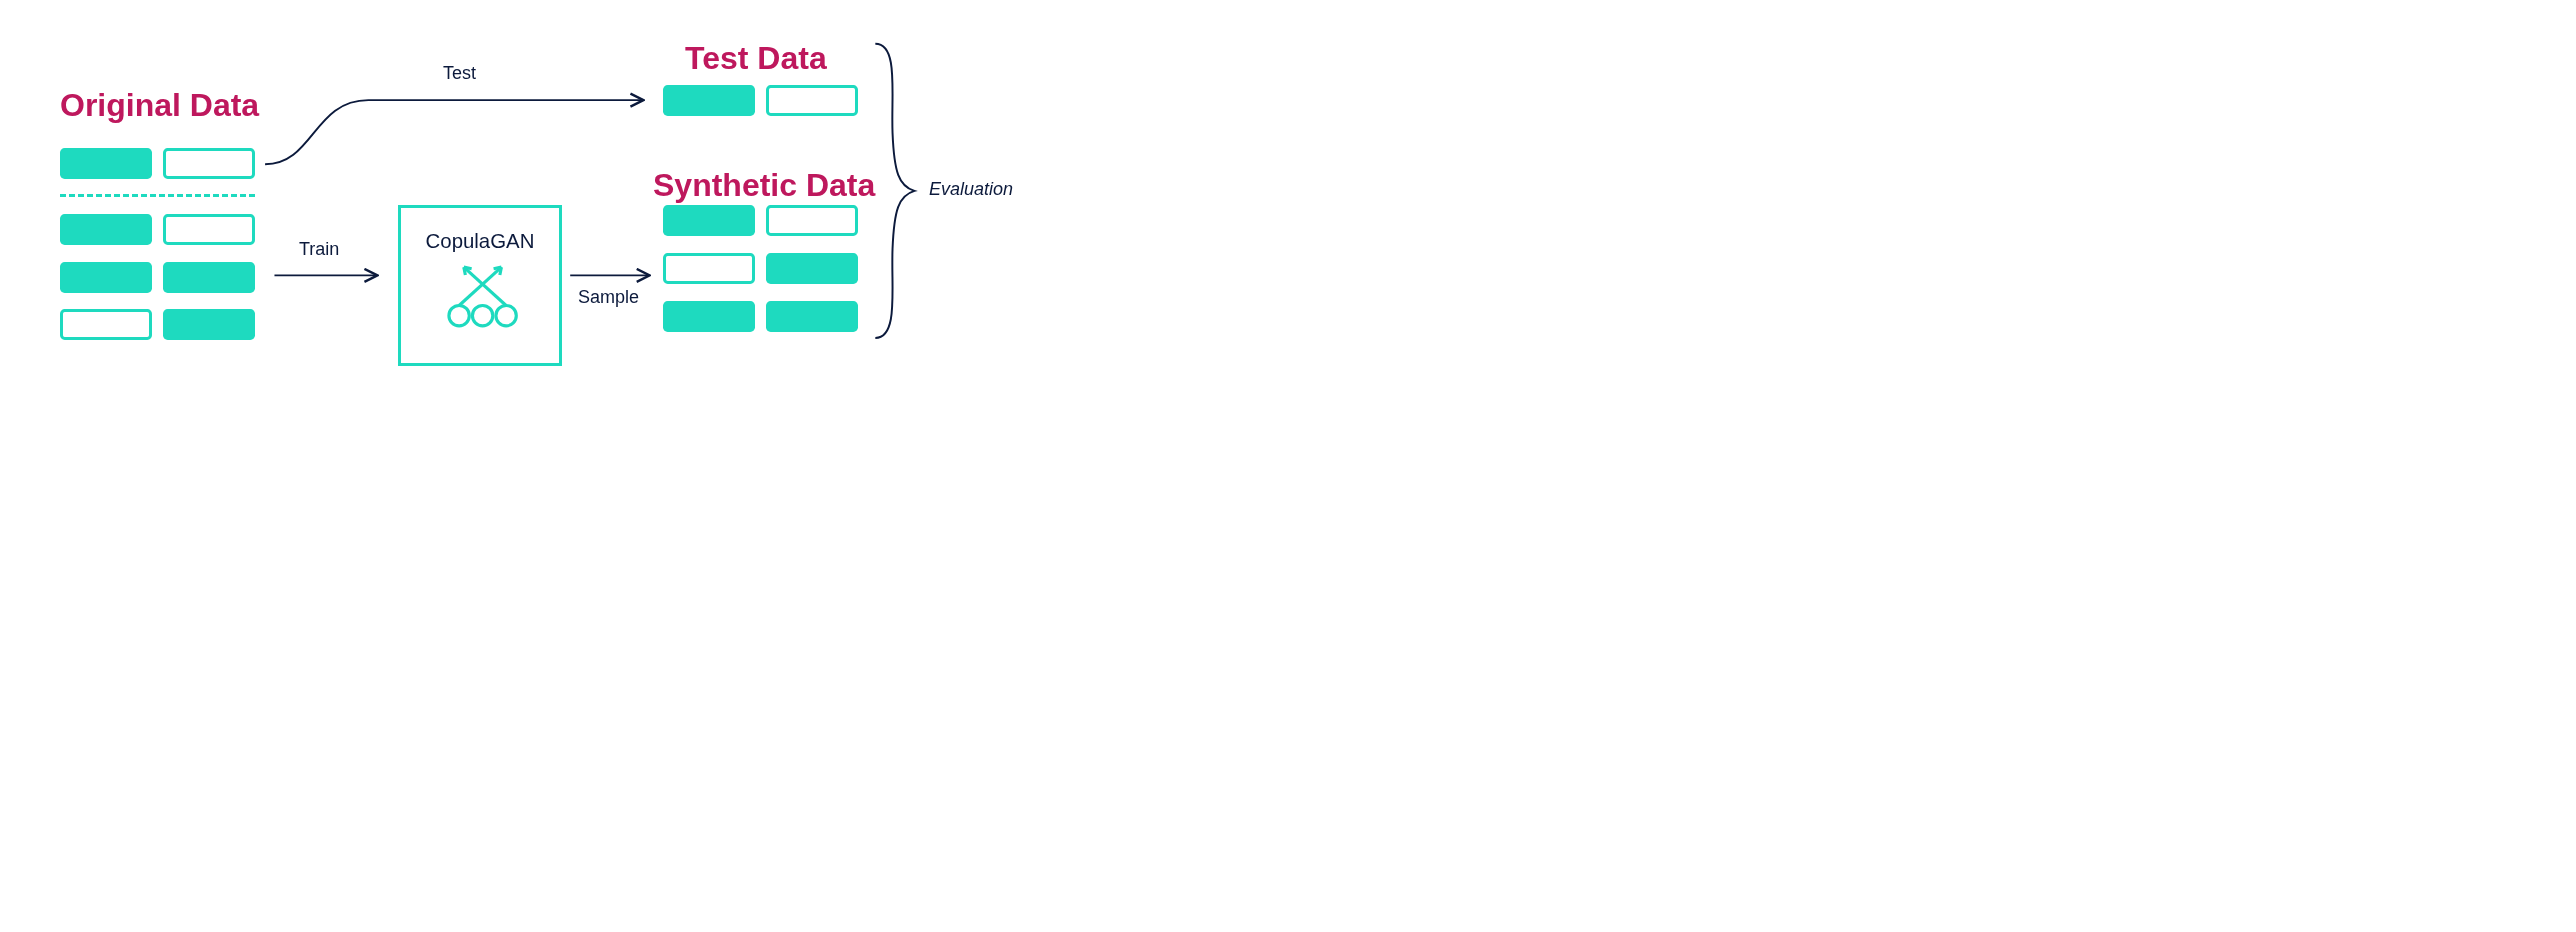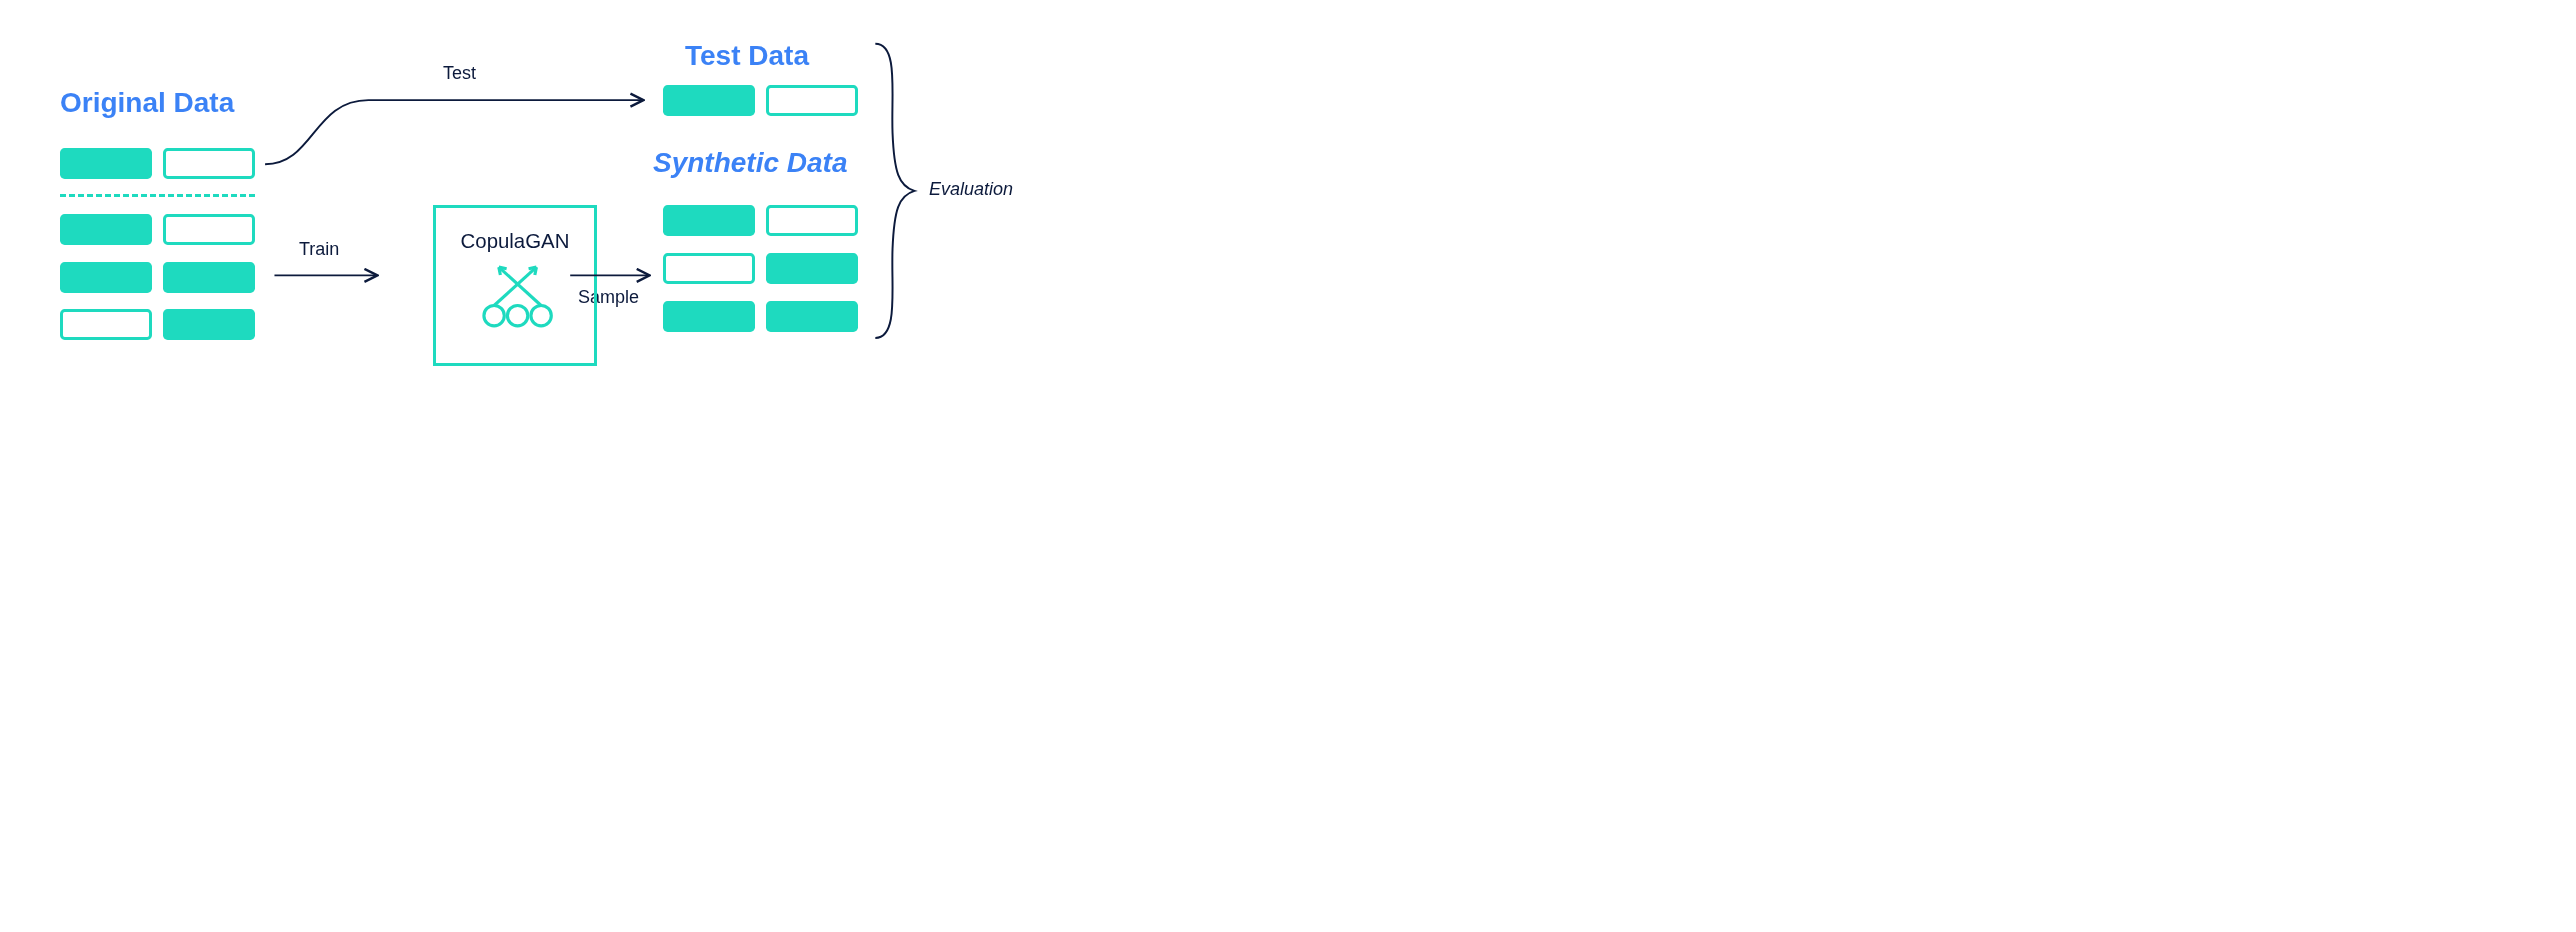--- a/index.html
+++ b/index.html
@@ -9,22 +9,22 @@
     font-family: "Helvetica Neue", Arial, sans-serif;
   }
   .stage {
     position: relative;
     width: 1203px;
     height: 435px;
   }
   .heading {
     position: absolute;
     font-weight: 700;
-    color: #3b82f6;
-    font-size: 28px;
+    color: #be185d;
+    font-size: 32px;
     line-height: 1.1;
   }
   .label {
     position: absolute;
     font-weight: 400;
     color: #0c1a3c;
     font-size: 18px;
     line-height: 1;
   }
   .cell {
@@ -62,21 +62,21 @@
 </style>
 </head>
 <body>
 
 <div class="stage">
 
   <div class="heading" style="left:60px; top:88px;">Original Data</div>
 
   <div class="heading" style="left:685px; top:41px;">Test Data</div>
 
-  <div class="heading" style="left:653px; top:148px;font-style:italic;">Synthetic Data</div>
+  <div class="heading" style="left:653px; top:168px;">Synthetic Data</div>
 
   <div class="label" style="left:443px; top:64px;">Test</div>
 
   <div class="label" style="left:299px; top:240px;">Train</div>
 
   <div class="label" style="left:578px; top:240px;margin-top:48px;">Sample</div>
 
   <div class="label" style="left:929px; top:180px;font-style:italic;">Evaluation</div>
 
   <div class="cell filled" style="left:60px;  top:148px;"></div>
@@ -92,21 +92,21 @@
   <div class="cell filled" style="left:663px; top:85px;"></div>
   <div class="cell outline" style="left:766px; top:85px;"></div>
 
   <div class="cell filled" style="left:663px; top:205px;"></div>
   <div class="cell outline" style="left:766px; top:205px;"></div>
   <div class="cell outline" style="left:663px; top:253px;"></div>
   <div class="cell filled" style="left:766px; top:253px;"></div>
   <div class="cell filled" style="left:663px; top:301px;"></div>
   <div class="cell filled" style="left:766px; top:301px;"></div>
 
-  <div class="model-box" style="left:398px; top:205px; width:164px; height:161px;margin-left:35px;">
+  <div class="model-box" style="left:398px; top:205px; width:164px; height:161px;">
     <div>CopulaGAN</div>
     <svg width="164" height="94" style="display:block;" viewBox="0 0 209 120">
       <g class="model-icon" transform="translate(104,20)">
 
         <circle cx="-30" cy="60" r="13"></circle>
         <circle cx="0" cy="60" r="13"></circle>
         <circle cx="30" cy="60" r="13"></circle>
 
         <line x1="-30" y1="47" x2="24" y2="-2"></line>
         <line x1="30" y1="47" x2="-24" y2="-2"></line>

